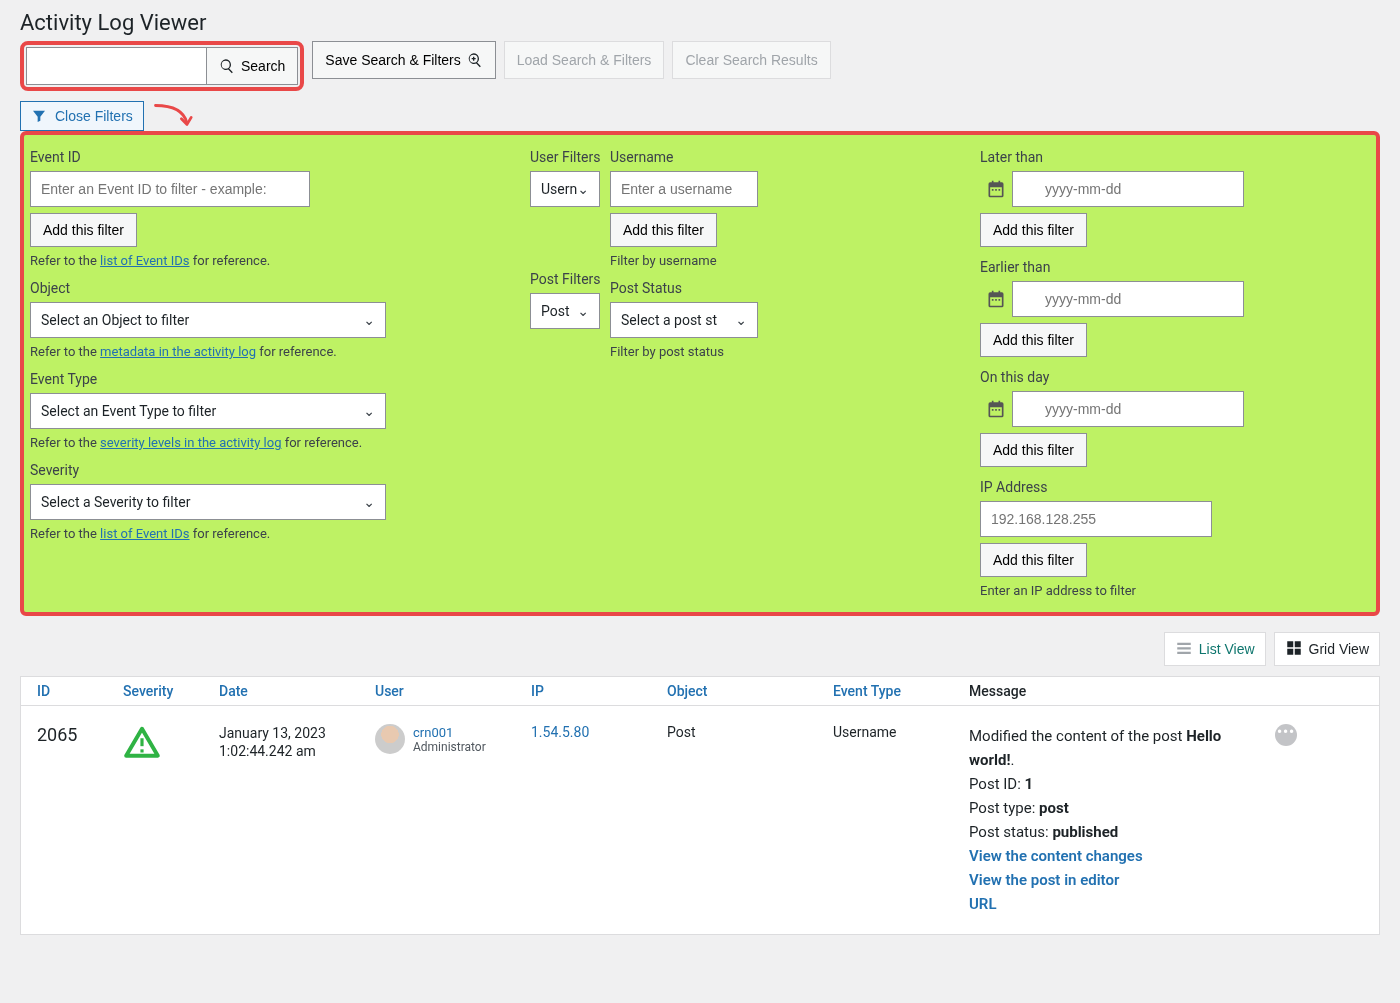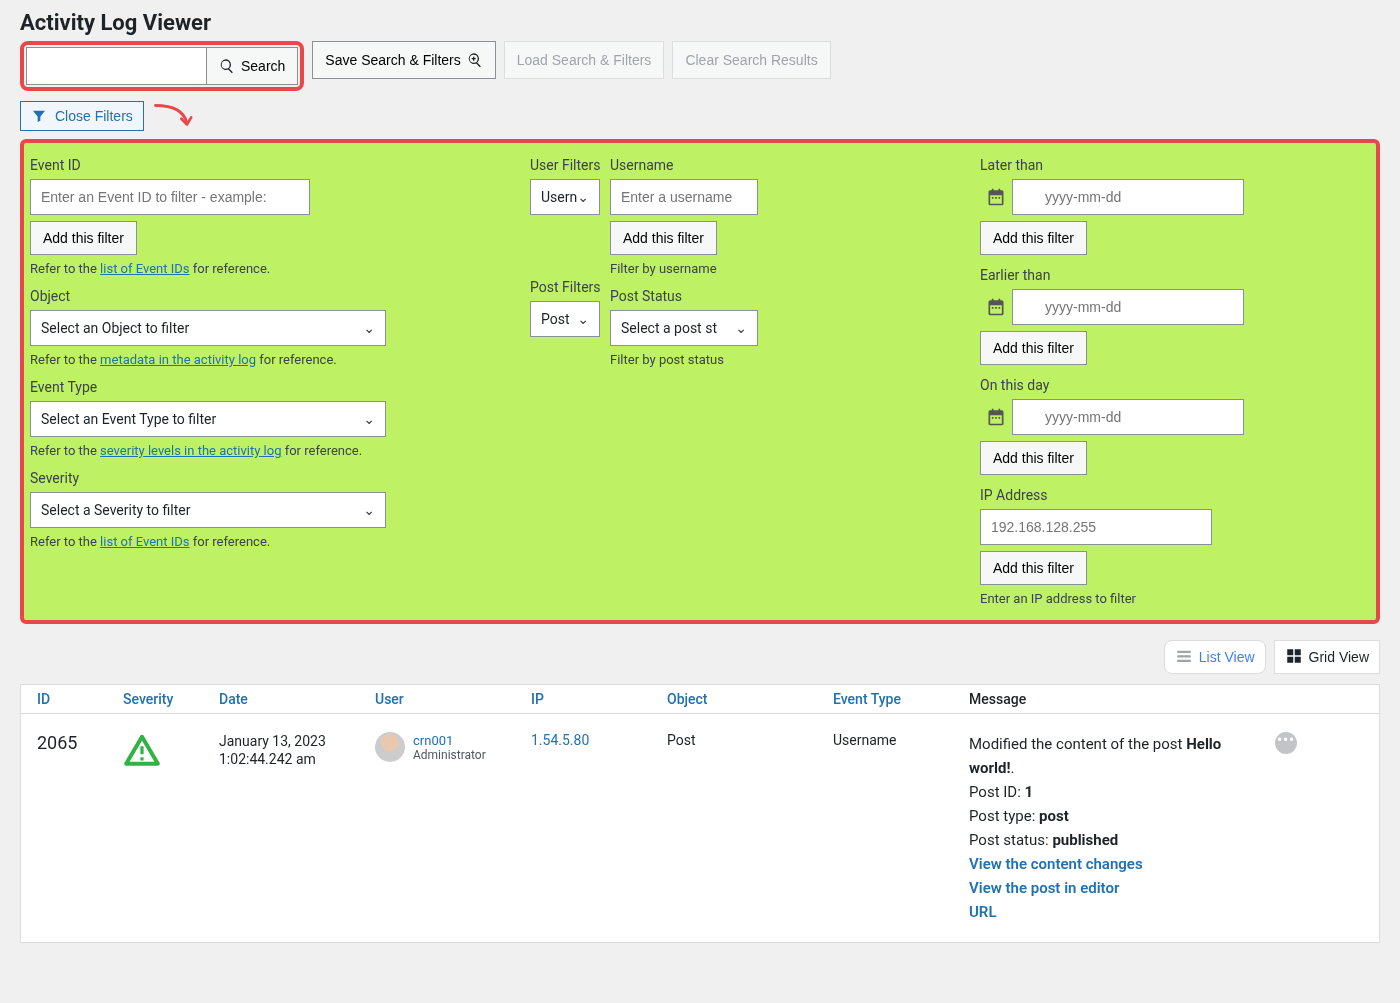--- a/index.html
+++ b/index.html
@@ -1,30 +1,30 @@
 <!DOCTYPE html>
 <html><head>
 <meta charset="utf-8">
 <style>
   * { box-sizing: border-box; margin: 0; padding: 0; }
   body { font-family: -apple-system, BlinkMacSystemFont, "Segoe UI", Roboto, Arial, sans-serif; background:#f0f0f1; color:#1d2327; font-size:14px; }
   .page { width:1400px; padding:10px 20px 30px 20px; }
-  h1.page-title { font-size:22px; font-weight:700; margin-bottom:6px; }
+  h1.page-title { font-size:22px; font-weight:400; margin-bottom:6px; }
 
   
   .toolbar { display:flex; gap:8px; align-items:flex-start; margin-bottom:10px; }
   .search-wrap { display:inline-flex; border:4px solid #e94848; border-radius:8px; padding:2px; }
   .search-input { width:180px; height:38px; border:1px solid #8c8f94; border-right:none; padding:0 8px; font-size:14px; background:#fff; }
   .search-btn { display:inline-flex; align-items:center; gap:6px; height:38px; padding:0 12px; border:1px solid #8c8f94; background:#f6f7f7; cursor:pointer; font-size:14px; }
   .toolbar .btn { display:inline-flex; align-items:center; gap:6px; height:38px; padding:0 12px; border:1px solid #8c8f94; background:#f6f7f7; cursor:pointer; font-size:14px; }
   .toolbar .btn.disabled { color:#a0a5aa; border-color:#dcdcde; background:#f6f7f7; cursor:default; }
   .icon { display:inline-flex; width:16px; height:16px; }
   .icon svg { width:100%; height:100%; }
 
-  .close-filters-row { margin-bottom:8px; display:flex; align-items:center; gap:8px;}
+  .close-filters-row { display:flex; align-items:center; gap:8px;}
   .close-filters-btn { display:inline-flex; align-items:center; gap:8px; color:#2271b1; border:1px solid #2271b1; background:#f0f6fc; padding:6px 10px; font-size:14px; cursor:pointer; }
   .close-filters-btn .funnel svg path { fill:#2271b1; }
   .arrow svg path { stroke:#e94848; fill:none; stroke-width:4; }
 
   
   .filters-panel { border:4px solid #e94848; border-radius:6px; padding:14px 6px 14px 6px; background:#bef264; margin-bottom:16px; position:relative; }
   .filters-grid { display:grid; grid-template-columns: 500px 80px 370px 260px; column-gap:0; align-items:start; }
 
   .label { color:#3c434a; margin-bottom:6px; font-size:14px; }
   .group { margin-bottom:12px; }
@@ -43,21 +43,21 @@
   .input-date-wrap{ position:relative; display:inline-block;padding-left:32px; }
   .input-date-wrap .calicon{ position:absolute; left:6px; top:50%; transform:translateY(-50%); width:20px; height:20px; color:#555; pointer-events:none; }
 
   .btn-sm { height:34px; padding:0 12px; border:1px solid #8c8f94; background:#f6f7f7; cursor:pointer; font-size:14px; margin-top:6px; display:inline-flex; align-items:center; }
   
   .col-head{ font-size:14px; color:#3c434a; margin-bottom:6px;}
 
   
   .views { display:flex; justify-content:flex-end; gap:8px; margin-bottom:10px; }
   .view-btn { display:inline-flex; align-items:center; gap:6px; height:34px; padding:0 10px; border:1px solid #dcdcde; background:#fff; cursor:pointer; font-size:14px; color:#1d2327; }
-  .view-btn.inactive { color:#3b82f6;border-radius:8px; }
+  .view-btn.inactive { color:#0f766e; }
   .view-btn svg { width:18px; height:18px; }
 
   
   .log-table { background:#fff; border:1px solid #dcdcde; }
   .thead, .trow { display:grid; grid-template-columns: 80px 90px 150px 150px 130px 160px 130px 300px 40px; padding:6px 16px; align-items:flex-start; column-gap:6px;}
   .thead { border-bottom:1px solid #dcdcde; }
   .th { color:#2271b1; font-weight:500; cursor:pointer; }
   .th.static { color:#1d2327; cursor:default; }
   .trow { padding-top:18px; padding-bottom:18px; }
   .trow .id { font-size:18px; }

